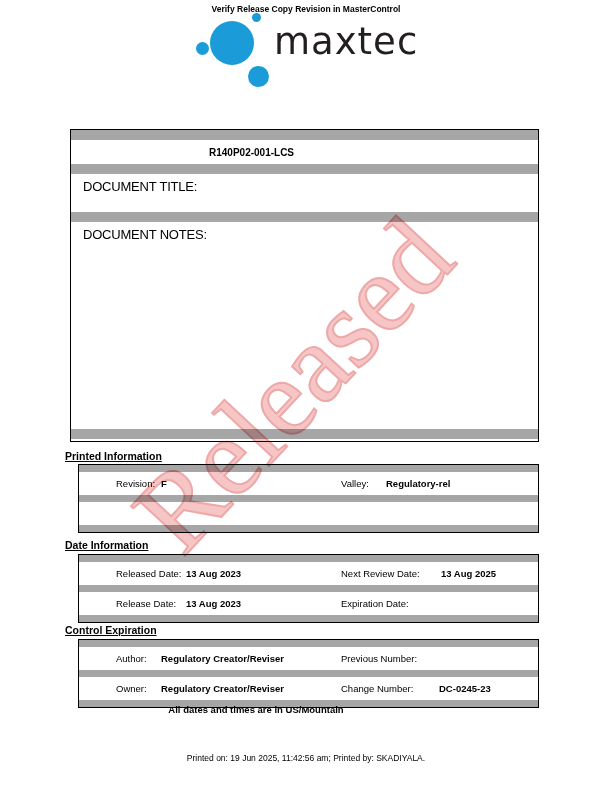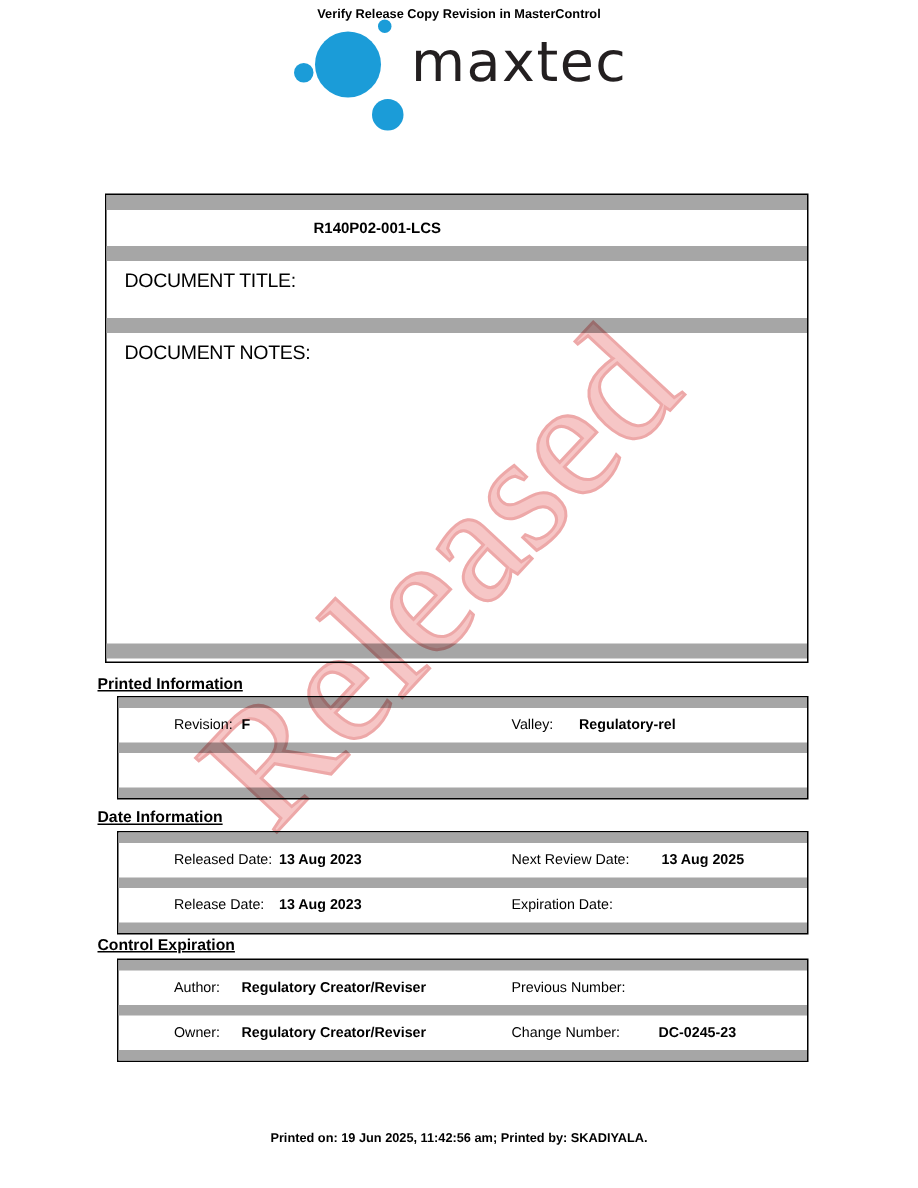--- a/index.html
+++ b/index.html
@@ -59,21 +59,21 @@
   .row { position:absolute; left:0; right:16px; height:38px;margin-left:32px; }
   .lbl, .val { position:absolute; top:0; line-height:23px; font-size:9.5px; white-space:nowrap; }
   .val { font-weight:700; }
 
   .tz-note {
     position:absolute; top:704px; left:60px; width:392px; text-align:center;
     font-size:9.5px; font-weight:700;
   }
   .footer {
     position:absolute; top:753px; left:0; width:612px; text-align:center;
-    font-size:8.5px; font-weight:700;
+    font-size:8.5px; font-weight:400;
   }
 </style>
 </head>
 <body>
 
 <div class="page">
 
   <div class="verify">Verify Release Copy Revision in MasterControl</div>
 
   <div>
@@ -141,16 +141,17 @@
     <div class="sbar" style="top:30px"></div>
     <div class="row" style="top:37px">
       <span class="lbl" style="left:5px">Owner:</span>
       <span class="val" style="left:50px">Regulatory Creator/Reviser</span>
       <span class="lbl" style="left:230px">Change Number:</span>
       <span class="val" style="left:328px">DC-0245-23</span>
     </div>
     <div class="sbar" style="top:60px"></div>
   </div>
 
+  <div class="tz-note">All dates and times are in US/Mountain</div>
 
   <div class="footer">Printed on: 19 Jun 2025, 11:42:56 am; Printed by: SKADIYALA.</div>
 
 </div>
 
 </body></html>

